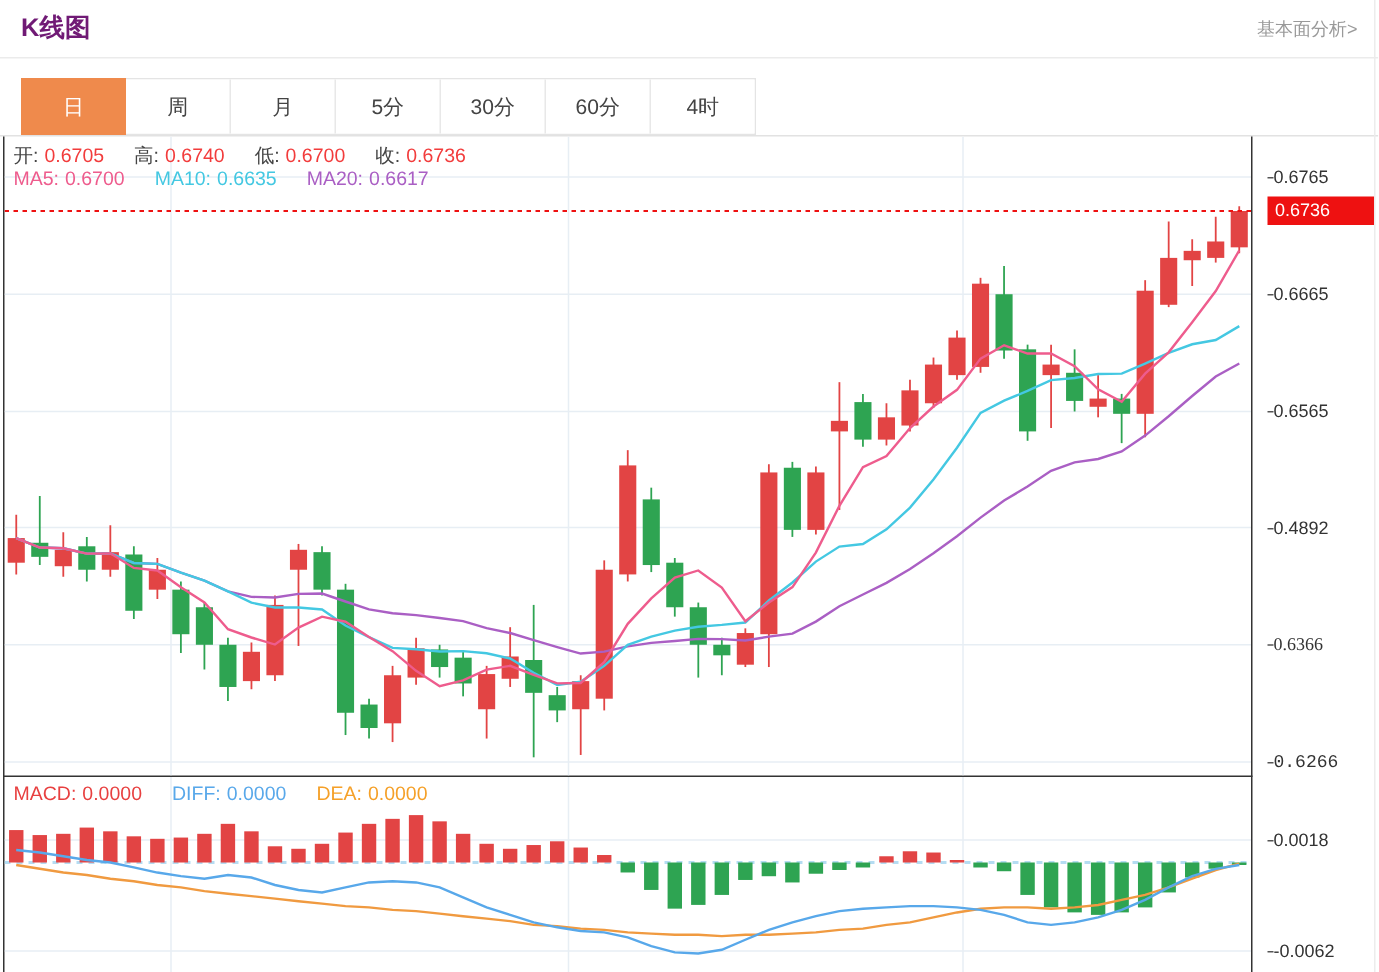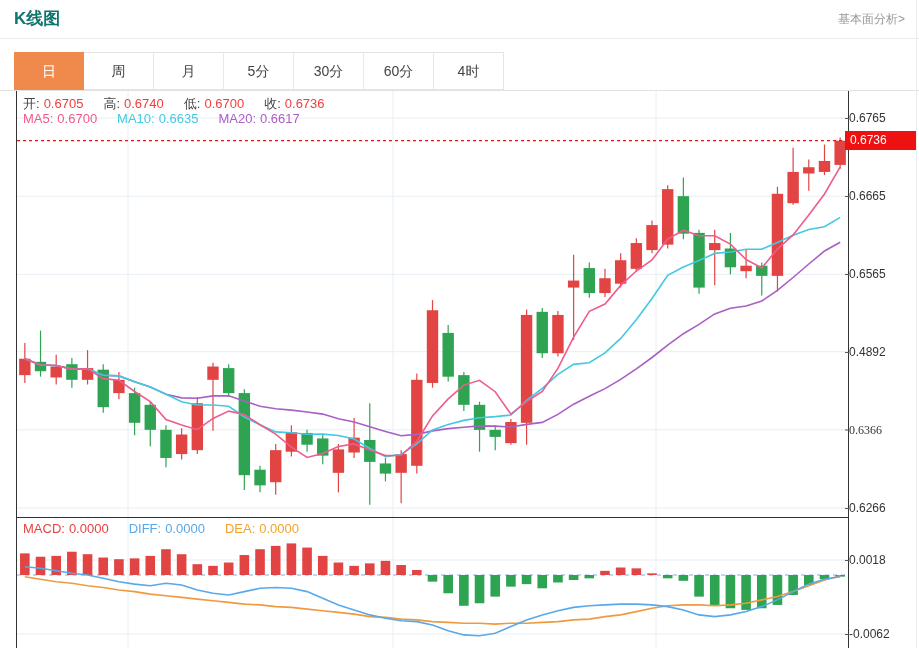--- a/index.html
+++ b/index.html
@@ -1,25 +1,25 @@
 <!DOCTYPE html>
 <html><head>
 <meta charset="utf-8">
 <style>
   html,body{margin:0;padding:0;background:#fff;}
   body{font-family:"Liberation Sans","DejaVu Sans",sans-serif;color:#333;}
   #app{position:relative;width:919px;height:648px;background:#fff;overflow:hidden;}
-  .title{position:absolute;left:14px;top:7px;font-size:17px;font-weight:bold;color:#0f766e;}
+  .title{position:absolute;left:14px;top:7px;font-size:17px;font-weight:bold;color:#701a75;}
   .toplink{position:absolute;right:14px;top:11px;font-size:12px;color:#999;cursor:pointer;}
   .hline{position:absolute;left:0;width:919px;height:1px;background:#ebebeb;}
   .tabstrip{position:absolute;left:14px;top:52px;height:38px;display:flex;border:1px solid #e4e4e4;box-sizing:border-box;background:#fff;}
   .tab{width:70px;box-sizing:border-box;text-align:center;line-height:36px;font-size:14px;color:#444;cursor:pointer;background:#fff;}
   .tab + .tab{border-left:1px solid #e8e8e8;}
   .tab.active{background:#ef8a4c;color:#fff;border-color:#ef8a4c;margin:-1px;height:38px;line-height:38px;position:relative;z-index:2;}
-  .pane{position:absolute;left:16px;width:831px;box-sizing:content-box;text-decoration:underline;}
+  .pane{position:absolute;left:2px;width:831px;box-sizing:content-box;text-decoration:underline;}
   #main-pane{top:91px;height:426px;border-left:1px solid #333;border-right:1px solid #333;border-bottom:1px solid #333;}
   #macd-pane{top:518px;height:130px;border-left:1px solid #333;border-right:1px solid #333;}
   svg{position:absolute;left:0;top:0;display:block;}
   .legend{position:absolute;left:6px;font-size:13px;white-space:nowrap;z-index:3;}
   .legend span{margin-right:4px;}
   .legend .grp{margin-right:16px;}
   .ohlc-label{color:#444;}
   .ohlc-value{color:#f23c3c;}
   .ytick{position:absolute;left:849px;font-size:12px;color:#333;transform:translateY(-50%);white-space:nowrap;text-align:right;}
   .ytick::before{content:"";position:absolute;left:-4px;top:50%;width:4px;height:1px;background:#555;}
@@ -239,16 +239,16 @@
   </div>
 
   <div id="yticks"></div>
   <div class="price-tag" style="top: 131.165px;">0.6736</div>
   <div class="edge"></div>
 <div class="ytick" style="top: 118px;">0.6765</div>
     <div class="ytick" style="top: 196.156px;">0.6665</div>
     <div class="ytick" style="top: 274.313px;">0.6565</div>
     <div class="ytick" style="top: 351.687px;">0.4892</div>
     <div class="ytick" style="top: 429.844px; font-family: Liberation Serif, serif;">0.6366</div>
-    <div class="ytick" style="top: 508px;">0.6266</div>
+    <div class="ytick" style="top: 508px; font-family: Liberation Mono, monospace;">0.6266</div>
     <div class="ytick" style="top: 560.035px;">0.0018</div>
     <div class="ytick" style="top: 634.029px;">-0.0062</div>
   </div>
 
 </body></html>

